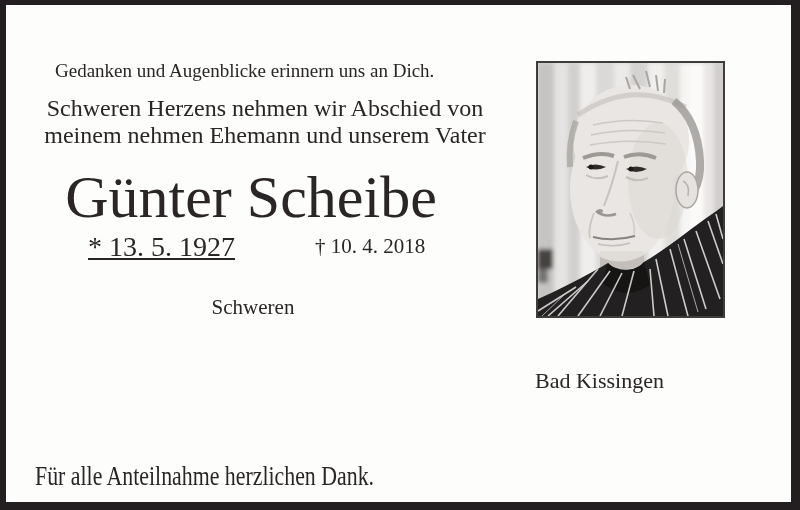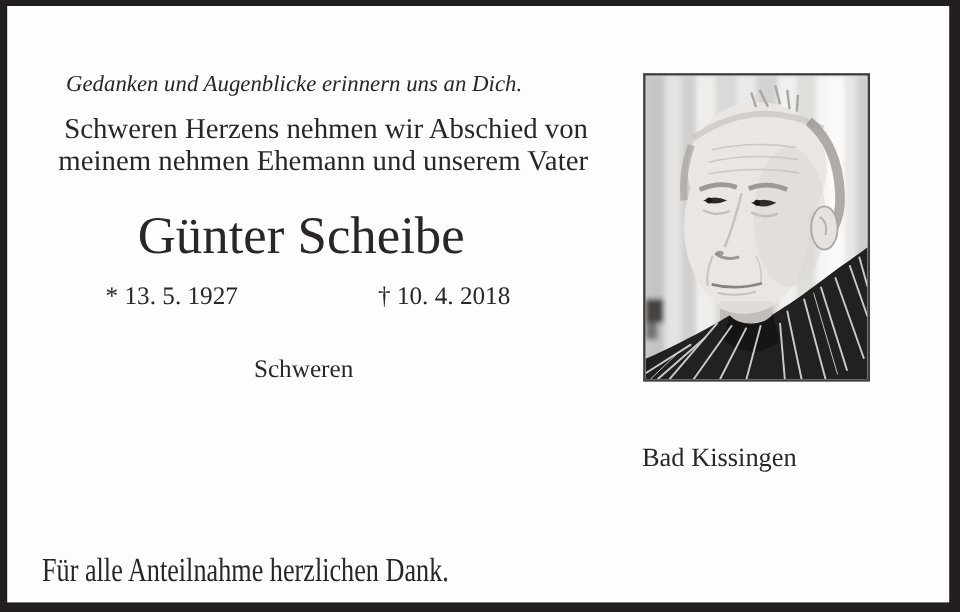--- a/index.html
+++ b/index.html
@@ -2,24 +2,24 @@
 <html><head>
 <meta charset="utf-8">
 <style>
   html,body{margin:0;padding:0;background:#231f20;}
   .page{
     position:relative;width:800px;height:510px;background:#231f20;overflow:hidden;
     font-family:"Liberation Serif","DejaVu Serif",serif;color:#2a2526;
   }
   .sheet{position:absolute;left:6px;top:5px;right:9px;bottom:8px;background:#fdfdfc;}
   .abs{position:absolute;}
-  .quote{left:55px;top:61px;font-size:19px;line-height:19px;font-style:italic;white-space:nowrap;}
-  .intro{left:40px;top:95px;width:450px;text-align:right;font-size:24px;line-height:27px;}
-  .name{left:36px;top:167px;width:430px;text-align:center;font-size:44px;line-height:60px;white-space:nowrap;}
-  .birth{left:88px;top:236px;font-size:21px;line-height:21px;white-space:nowrap;}
+  .quote{left:55px;top:61px;font-size:19px;line-height:19px;white-space:nowrap;}
+  .intro{left:40px;top:95px;width:450px;text-align:center;font-size:24px;line-height:27px;}
+  .name{left:36px;top:167px;width:430px;text-align:center;font-size:60px;line-height:60px;white-space:nowrap;}
+  .birth{left:88px;top:236px;font-size:28px;line-height:21px;white-space:nowrap;text-decoration:underline;}
   .death{left:315px;top:236px;font-size:21px;line-height:21px;white-space:nowrap;}
   .mourners{left:40px;top:295px;width:426px;text-align:center;font-size:21px;line-height:24.5px;}
   .city{left:535px;top:342px;font-size:22px;line-height:22px;white-space:nowrap;margin-top:28px;}
   .ceremony{left:35px;top:392px;font-size:25px;line-height:21px;}
   .thanks{left:35px;top:465px;font-size:28px;line-height:21px;}
   .condensed{transform:scaleX(0.78);transform-origin:0 0;white-space:nowrap;}
   .photo{
     left:536px;top:61px;width:189px;height:257px;box-sizing:border-box;
     border:2px solid #3f3d3b;background:#d9d7d5;
   }

